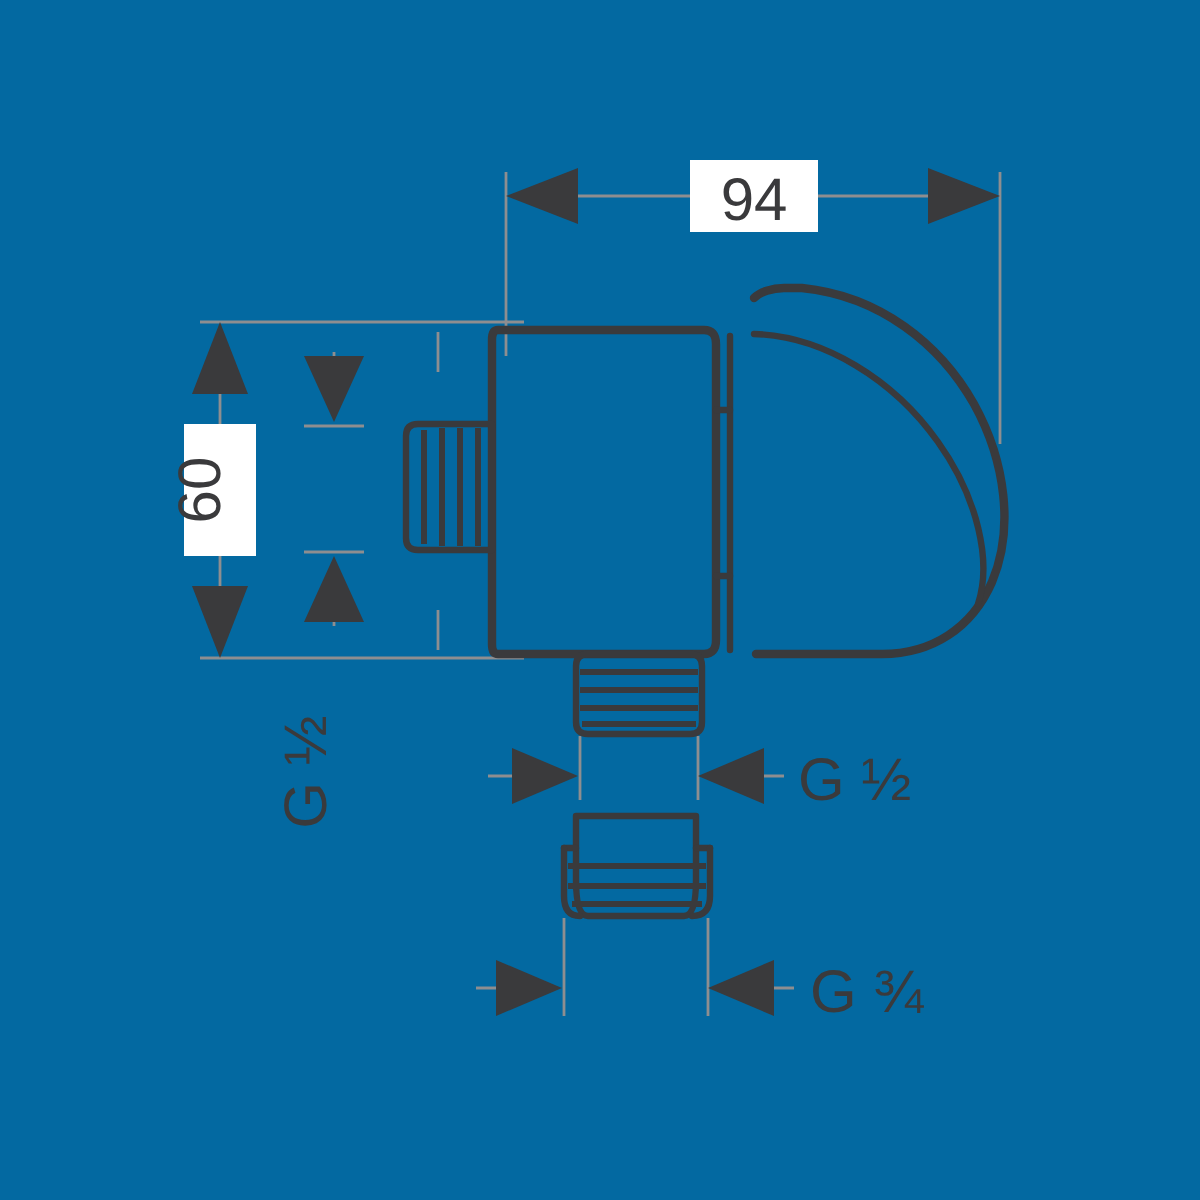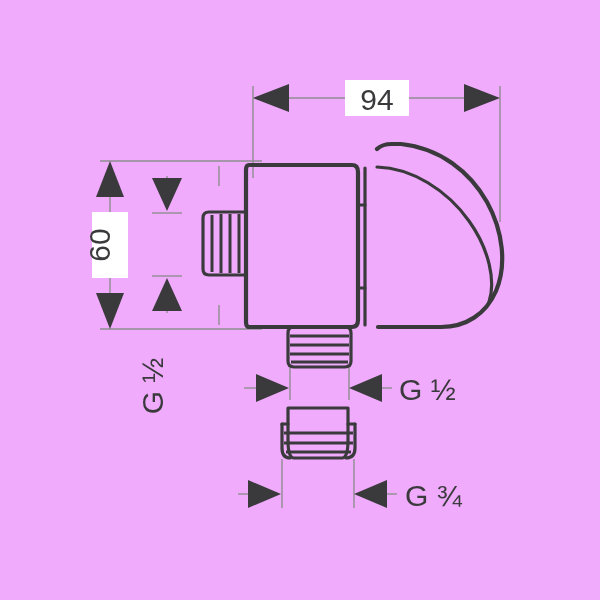--- a/index.html
+++ b/index.html
@@ -10,21 +10,21 @@
   body {
     width: 600px;
     height: 600px;
     font-family: "Liberation Sans", sans-serif;
     overflow: hidden;
   }
   #drawing-root {
     position: relative;
     width: 600px;
     height: 600px;
-    background: #f0abfc;
+    background: #0369a1;
   }
   svg#tech-drawing {
     display: block;
     width: 600px;
     height: 600px;
   }
   .dim-text {
     font-family: "Liberation Sans", sans-serif;
     font-size: 30px;
     fill: #3a3a3c;

